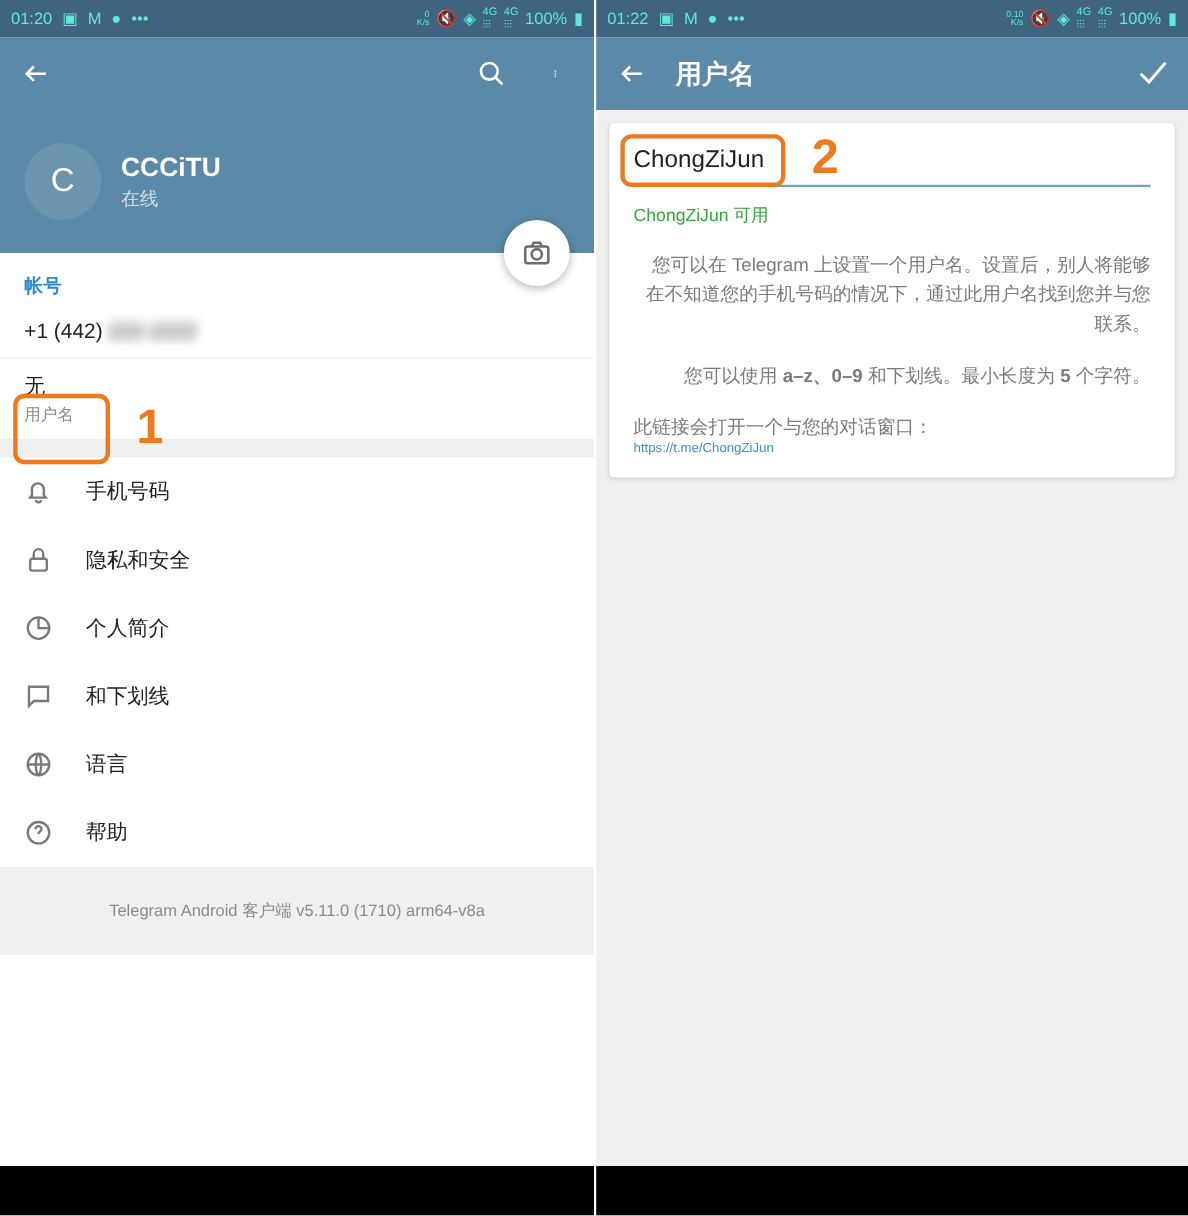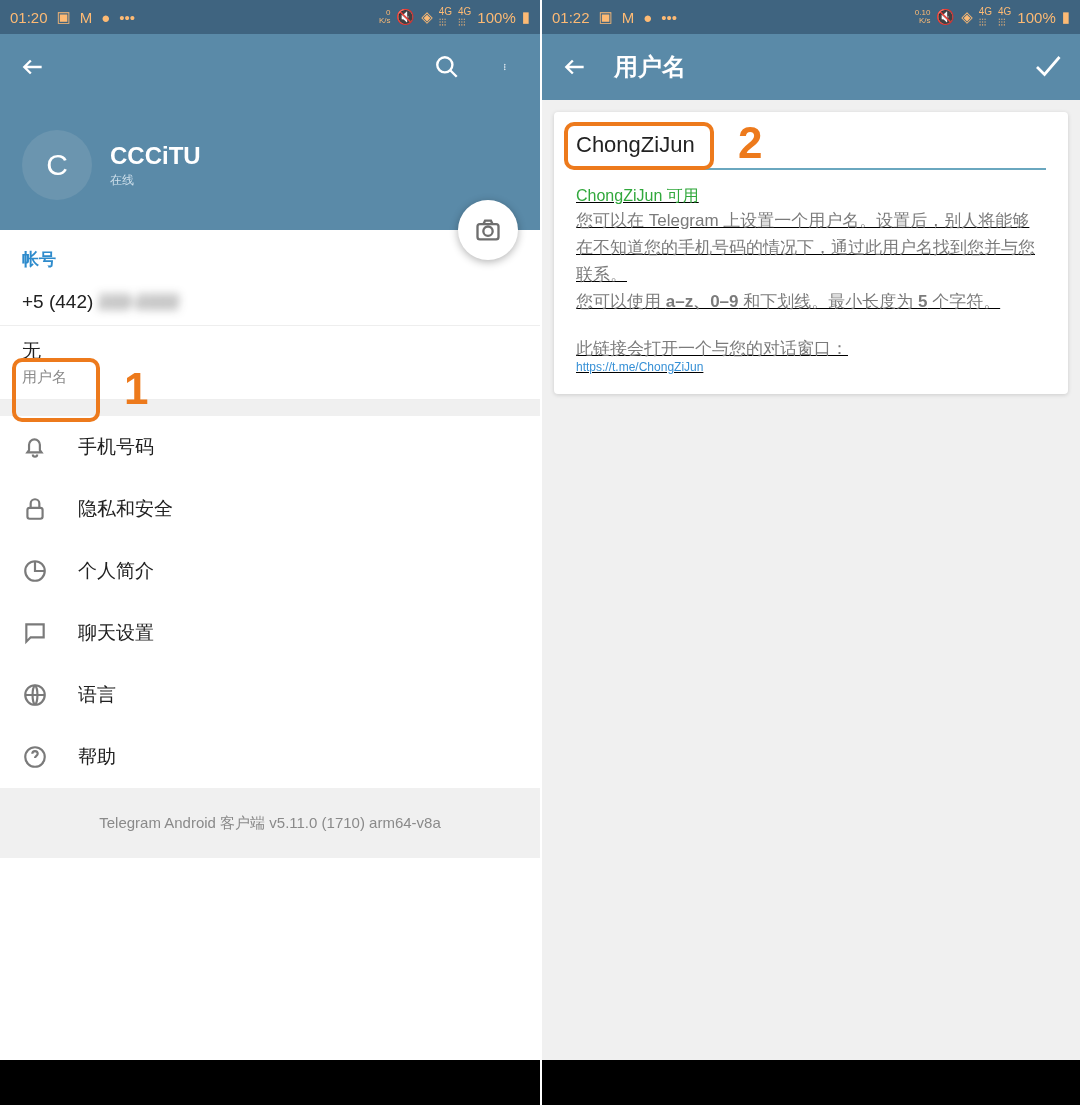--- a/index.html
+++ b/index.html
@@ -1,66 +1,66 @@
 <!DOCTYPE html>
 <html><head>
   <meta charset="utf-8">
   <style>
     * { box-sizing: border-box; margin: 0; padding: 0; font-family: -apple-system, "Helvetica Neue", Arial, sans-serif; }
     body { display:flex; width:1080px; height:1105px; background:#fff; }
     .screen { position:relative; width:540px; height:1105px; background:#fff; display:flex; flex-direction:column; }
     .screen + .screen { border-left: 2px solid #fff; }
 
     
-    .statusbar { height:34px; background:#3f6480; color:#fdba74; display:flex; align-items:center; padding:0 10px; font-size:15px; font-weight:500; }
+    .statusbar { height:34px; background:#3f6480; color:#5eead4; display:flex; align-items:center; padding:0 10px; font-size:15px; font-weight:500; }
     .statusbar .sb-left { display:flex; align-items:center; gap:9px; }
     .statusbar .sb-spacer { flex:1; }
     .statusbar .sb-right { display:flex; align-items:center; gap:6px; }
     .sb-right .ks { display:flex; flex-direction:column; align-items:flex-end; font-size:8px; line-height:8px;}
     .sb-pct { font-size:15px; }
 
     
     .appbar { height:66px; background:#5a8aa8; display:flex; align-items:center; padding:0 12px; gap:18px; }
     .appbar .title { color:#fff; font-size:24px; font-weight:600; }
     .iconbtn { width:42px; height:42px; display:flex; align-items:center; justify-content:center; color:#fff; }
     .iconbtn svg { stroke:#fff; fill:none; stroke-width:2.2; }
 
     
     .profile-hdr { height:130px; background:#5a8aa8; display:flex; align-items:center; padding:0 22px; position:relative; }
     .avatar { width:70px;height:70px;border-radius:50%; background:#6b95af; color:#fff; display:flex;align-items:center;justify-content:center; font-size:30px; margin-right:18px;}
     .pname { color:#fff; font-size:24px; font-weight:600;}
-    .pstatus { color:#cfe0eb; font-size:12px; margin-top:2px;}
+    .pstatus { color:#cfe0eb; font-size:17px; margin-top:2px;}
     .camera-fab { position:absolute; right:22px; bottom:-30px; width:60px;height:60px;border-radius:50%; background:#fff; box-shadow:0 2px 8px rgba(0,0,0,0.3); display:flex;align-items:center;justify-content:center;}
     .camera-fab svg { stroke:#6e6e6e; fill:none; stroke-width:2;}
 
     
     .section-label { color:#2e8bcc; font-size:17px; font-weight:600; padding:18px 22px 8px; }
     .row { padding:12px 22px; border-bottom:1px solid #eee;}
     .row .primary { font-size:19px; color:#212121;}
     .row .secondary { font-size:15px; color:#8a8a8a; margin-top:4px;}
     .row.noborder { border-bottom:none;}
     .blur { filter:blur(5px); display:inline-block;}
     .gap { height:16px; background:#f0f0f0;}
 
     .setting-row { display:flex; align-items:center; padding:18px 22px; gap:30px;}
     .setting-row svg { width:26px;height:26px; stroke:#7a7a7a; fill:none; stroke-width:2;}
     .setting-row .label { font-size:19px; color:#212121;}
 
-    .version { background:#f0f0f0; height:70px; display:flex;align-items:center;justify-content:center; font-size:15px; color:#8a8a8a;}
+    .version { background:#f0f0f0; height:80px; display:flex;align-items:center;justify-content:center; font-size:15px; color:#8a8a8a;}
 
     
     .highlight-box { position:absolute; border:4px solid #ed7a1c; border-radius:10px; pointer-events:none;}
     .highlight-num { position:absolute; color:#ed7a1c; font-size:44px; font-weight:800; font-family: Arial, sans-serif; pointer-events:none;}
 
     
-    .card { background:#fff; margin:12px; border-radius:4px; box-shadow:0 1px 4px rgba(0,0,0,0.15); padding:20px 22px;text-decoration:underline;}
+    .card { background:#fff; margin:12px; border-radius:4px; box-shadow:0 1px 4px rgba(0,0,0,0.15); padding:20px 22px;}
     .input-line { border-bottom:2px solid #6aa7bf; padding-bottom:10px;}
     .input-line input { border:none; outline:none; font-size:22px; color:#222; width:100%; background:transparent;}
     .avail { margin-top:16px; color:#31a83c; font-size:16px;}
-    .desc { margin-top:0; font-size:17px; color:#7b7b7b; line-height:27px;}
+    .desc { margin-top:20px; font-size:17px; color:#7b7b7b; line-height:27px;text-align:right;}
     .desc b { color:#7b7b7b; font-weight:600;}
     .linkdesc { margin-top:22px; font-size:17px; color:#7b7b7b;}
     .link { color:#3690d6; font-size:12px;}
 
     .right-bg { background:#f0f0f0;}
 
     .navbar { height:45px; background:#000; margin-top:auto;}
   </style>
 </head>
 <body>
@@ -124,21 +124,21 @@
           <rect x="3" y="7" width="18" height="13" rx="2"></rect>
           <circle cx="12" cy="13" r="4"></circle>
           <path d="M8 7l1.5-3h5L16 7"></path>
         </svg>
     </div>
   </div>
 
   <div class="section-label">帐号</div>
 
   <div class="row">
-    <div class="primary"><span>+5 (442)</span> <span class="blur">222-2222</span></div>
+    <div class="primary"><span>+1 (442)</span> <span class="blur">222-2222</span></div>
   </div>
 
   <div class="row" style="position:relative;">
     <div class="primary">无</div>
     <div class="secondary">用户名</div>
   </div>
 
 
   <div class="gap"></div>
 
@@ -160,21 +160,21 @@
     <svg viewBox="0 0 24 24">
         <circle cx="12" cy="12" r="9"></circle>
         <path d="M12 3v9h9"></path>
       </svg>
     <span class="label">个人简介</span>
   </div>
   <div class="setting-row">
     <svg viewBox="0 0 24 24">
         <path d="M4 4h16v12H8l-4 4V4z"></path>
       </svg>
-    <span class="label">聊天设置</span>
+    <span class="label">和下划线</span>
   </div>
   <div class="setting-row">
     <svg viewBox="0 0 24 24">
         <circle cx="12" cy="12" r="9"></circle>
         <path d="M3 12h18M12 3c3 3 3 15 0 18M12 3c-3 3-3 15 0 18"></path>
       </svg>
     <span class="label">语言</span>
   </div>
   <div class="setting-row">
     <svg viewBox="0 0 24 24">

